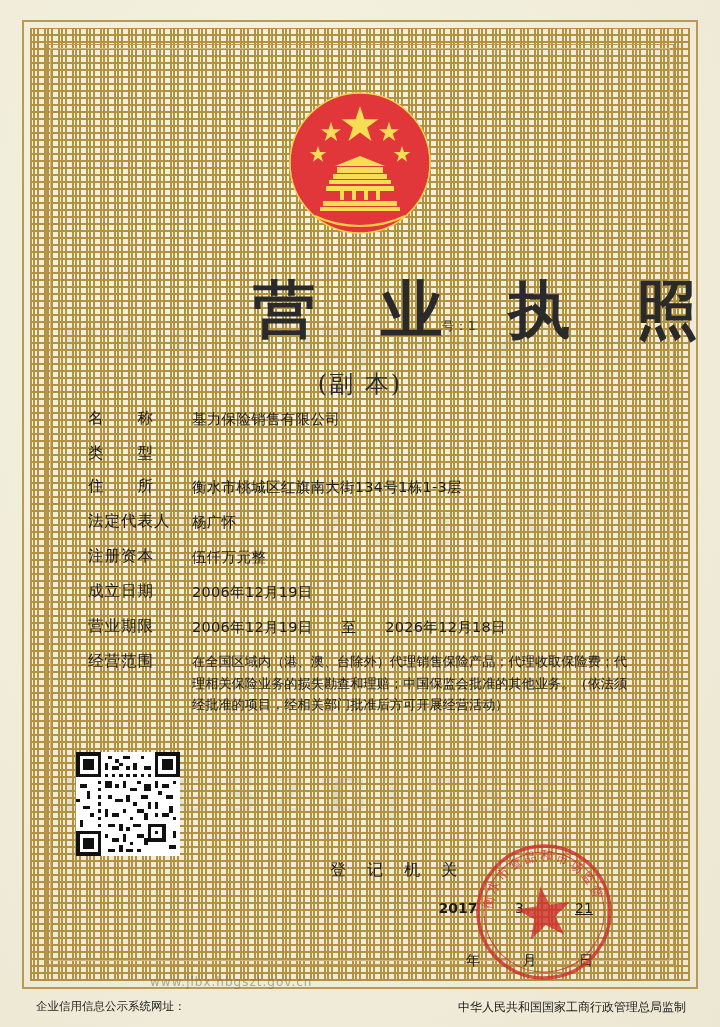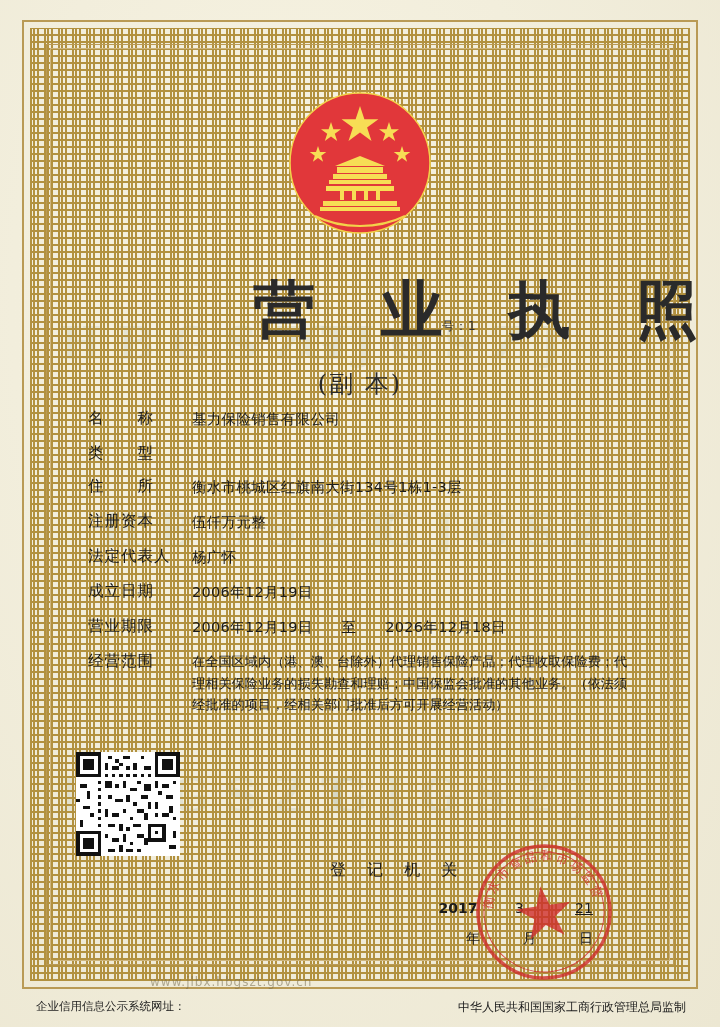--- a/index.html
+++ b/index.html
@@ -200,21 +200,21 @@
     font-size: 14px;
     color: #1b1b1b;
   }
   .date-line span { display: inline-block; }
   .date-year { width: 56px; text-align: center; font-weight: bold; }
   .date-month { width: 58px; text-align: center; }
   .date-day { width: 40px; text-align: right; text-decoration: underline; }
   .date-units {
     position: absolute;
     left: 466px;
-    top: 930px;
+    top: 952px;
     font-size: 14px;
     color: #1b1b1b;
   }
   .date-units span { display: inline-block; }
   
   .seal {
     position: absolute;
     left: 474px;
     top: 842px;
     width: 140px;
@@ -317,27 +317,27 @@
     <div class="row">
       <div class="lbl">类　　型</div>
     </div>
 
     <div class="row">
       <div class="lbl">住　　所</div>
       <div class="val">衡水市桃城区红旗南大街134号1栋1-3层</div>
     </div>
 
     <div class="row">
+      <div class="lbl">法定代表人</div>
+      <div class="val">杨广怀</div>
+    </div>
+
+    <div class="row">
       <div class="lbl">注册资本</div>
       <div class="val">伍仟万元整</div>
-    </div>
-
-    <div class="row">
-      <div class="lbl">法定代表人</div>
-      <div class="val">杨广怀</div>
     </div>
 
     <div class="row">
       <div class="lbl">成立日期</div>
       <div class="val">2006年12月19日</div>
     </div>
 
     <div class="row term">
       <div class="lbl">营业期限</div>
       <div class="val">

